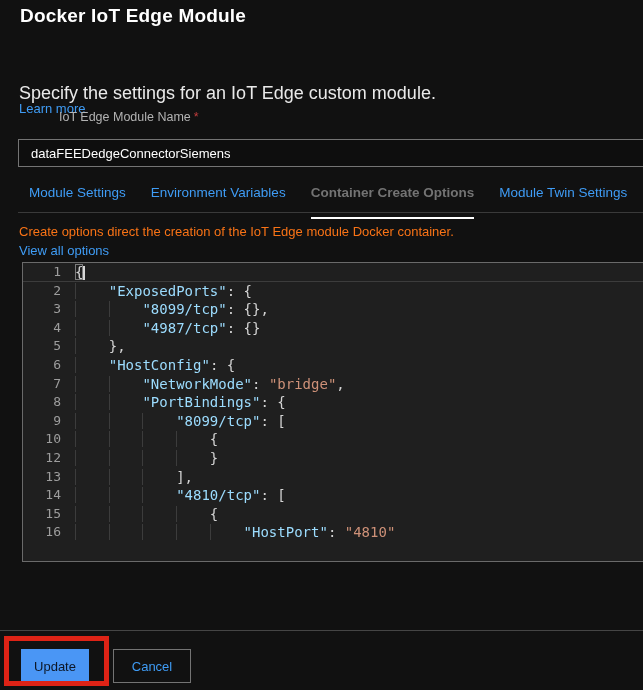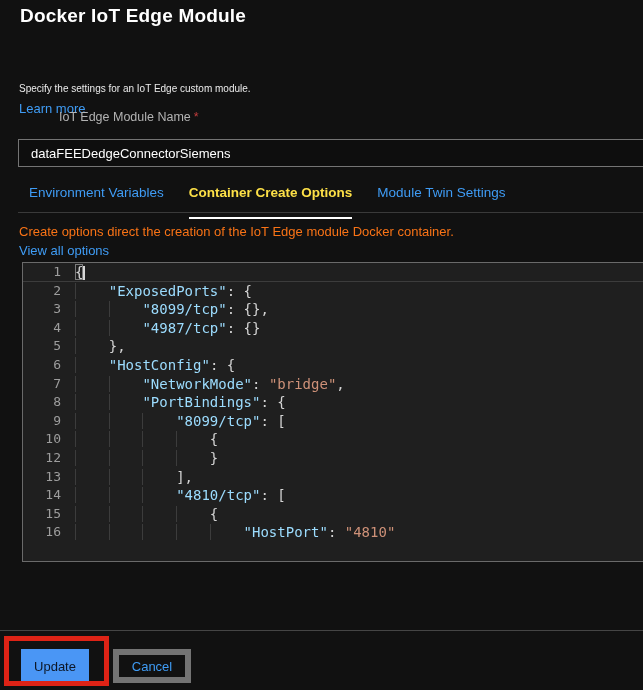--- a/index.html
+++ b/index.html
@@ -16,21 +16,21 @@
     width:643px;height:690px;position:relative;overflow:hidden;
     background:#111111;color:#ffffff;
     font-family:"Liberation Sans",sans-serif;
   }
   .page-title{
     position:absolute;left:20px;top:5px;
     font-size:19px;font-weight:bold;color:#ffffff;letter-spacing:.2px;
   }
   .desc{
     position:absolute;left:19px;top:83px;
-    font-size:10px;color:#eaeaea;
+    font-size:18px;color:#eaeaea;
   }
   .link{
     color:var(--accent);font-size:13px;cursor:pointer;text-decoration:none;
   }
   .learn-more{position:absolute;left:19px;top:101px;}
   .field-label{
     position:absolute;left:19px;top:110px;
     font-size:12.5px;color:#b3b3b3;margin-left:40px;
   }
   .required{color:var(--required);margin-left:3px;}
@@ -40,21 +40,21 @@
     font-size:13px;padding:0 12px;font-family:"Liberation Sans",sans-serif;
   }
   .tabs{
     position:absolute;left:29px;top:185px;right:0;
     display:flex;gap:25px;white-space:nowrap;
   }
   .tab{
     position:relative;font-size:13.5px;color:var(--accent);cursor:pointer;
     padding-bottom:10px;
   }
-  .tab.active{color:#fde047;font-weight:bold;}
+  .tab.active{color:#737373;font-weight:bold;}
   .tab.active::after{
     content:"";position:absolute;left:0;right:0;bottom:-9px;height:2.5px;background:#ffffff;
   }
   .tabs-divider{
     position:absolute;left:18px;right:0;top:212px;height:1px;background:#3a3a3a;
   }
   .co-desc{
     position:absolute;left:19px;top:224px;font-size:13px;color:#f97316;
   }
   .view-all{position:absolute;left:19px;top:243px;}
@@ -94,37 +94,38 @@
   .btn{
     position:absolute;top:649px;height:34px;font-size:13px;cursor:pointer;
     font-family:"Liberation Sans",sans-serif;
   }
   .btn-primary{
     left:21px;width:68px;
     background:var(--primary-btn);color:#0d1727;border:1px solid var(--primary-btn);
   }
   .btn-secondary{
     left:113px;width:78px;
-    background:transparent;color:var(--accent);border:6px solid #737373;
+    background:transparent;color:var(--accent);border:1px solid #737373;
   }
 </style>
 </head>
 <body>
 
 <div class="page-title">Docker IoT Edge Module</div>
 
 <div class="desc">Specify the settings for an IoT Edge custom module.</div>
 <a class="link learn-more">Learn more</a>
 
 <div class="field-label">
   <span>IoT Edge Module Name</span><span class="required">*</span>
 </div>
 <input class="name-input" type="text" value="dataFEEDedgeConnectorSiemens" style="">
 
 <div class="tabs">
+    <div class="tab">Module Settings</div>
     <div class="tab">Environment Variables</div>
     <div class="tab active">Container Create Options</div>
     <div class="tab">Module Twin Settings</div>
   </div>
 <div class="tabs-divider"></div>
 
 <div class="co-desc">Create options direct the creation of the IoT Edge module Docker container.</div>
 <a class="link view-all">View all options</a>
 
 <div class="editor">

